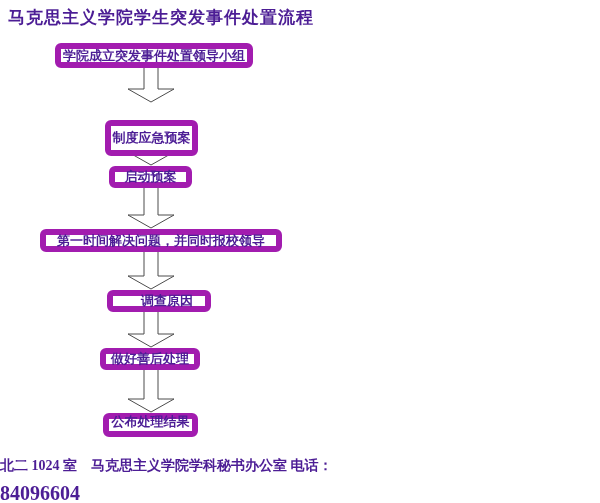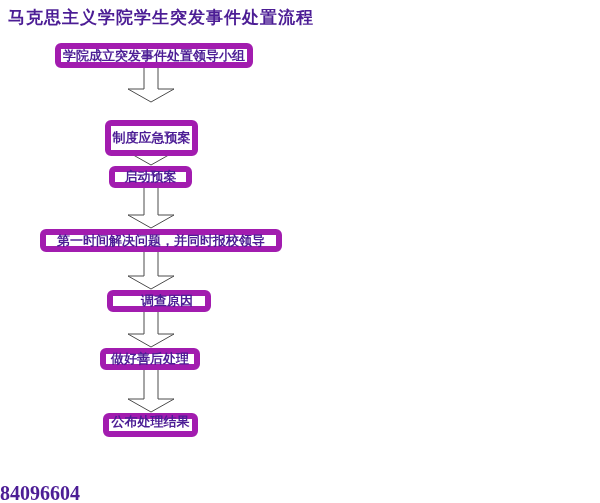--- a/index.html
+++ b/index.html
@@ -107,15 +107,16 @@
 
   <svg class="arrow-layer" width="600" height="503" viewBox="0 0 600 503" aria-hidden="true">
     <path d="M144,68 L144,89 L128,89 L151,102 L174,89 L158,89 L158,68"></path>
     <path d="M144,127 L144,152 L128,152 L151,165 L174,152 L158,152 L158,127"></path>
     <path d="M144,188 L144,215 L128,215 L151,228 L174,215 L158,215 L158,188"></path>
     <path d="M144,252 L144,276 L128,276 L151,289 L174,276 L158,276 L158,252"></path>
     <path d="M144,312 L144,334 L128,334 L151,347 L174,334 L158,334 L158,312"></path>
     <path d="M144,370 L144,399 L128,399 L151,412 L174,399 L158,399 L158,370"></path>
   </svg>
 
+  <div class="footer-line1">北二 1024 室　马克思主义学院学科秘书办公室 电话：</div>
   <div class="footer-line2">84096604</div>
 
 </div>
 
 </body></html>

